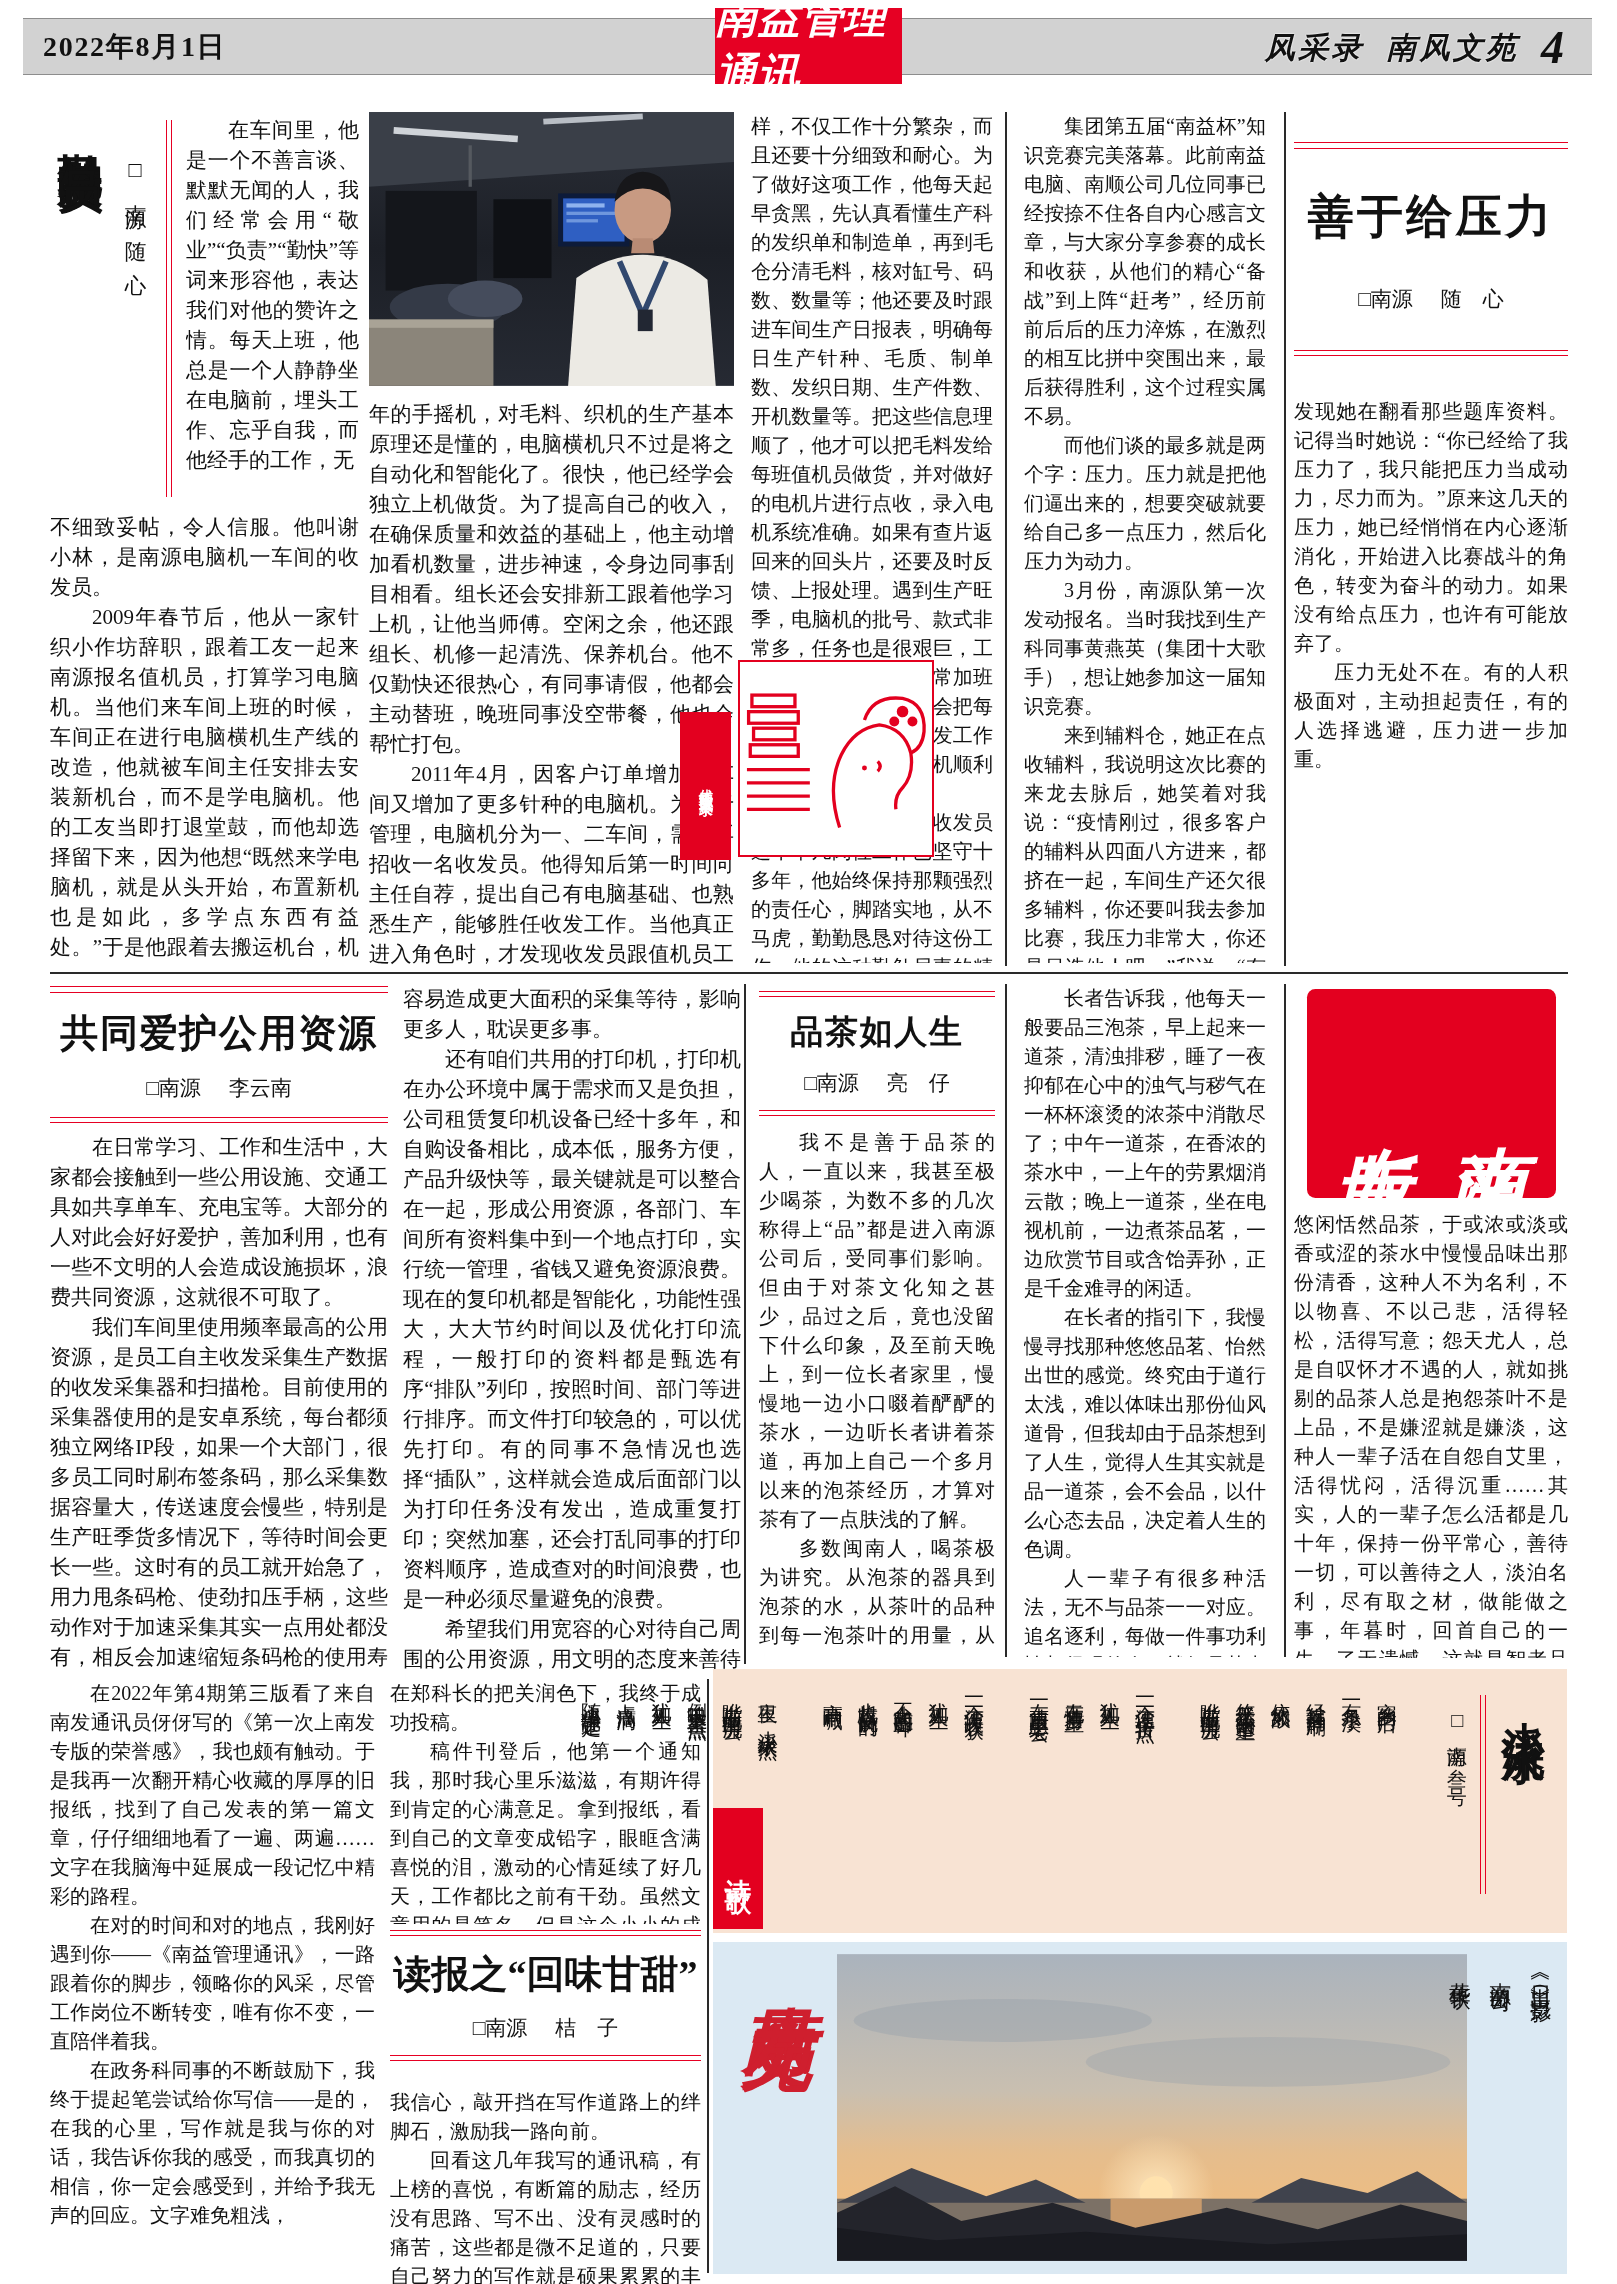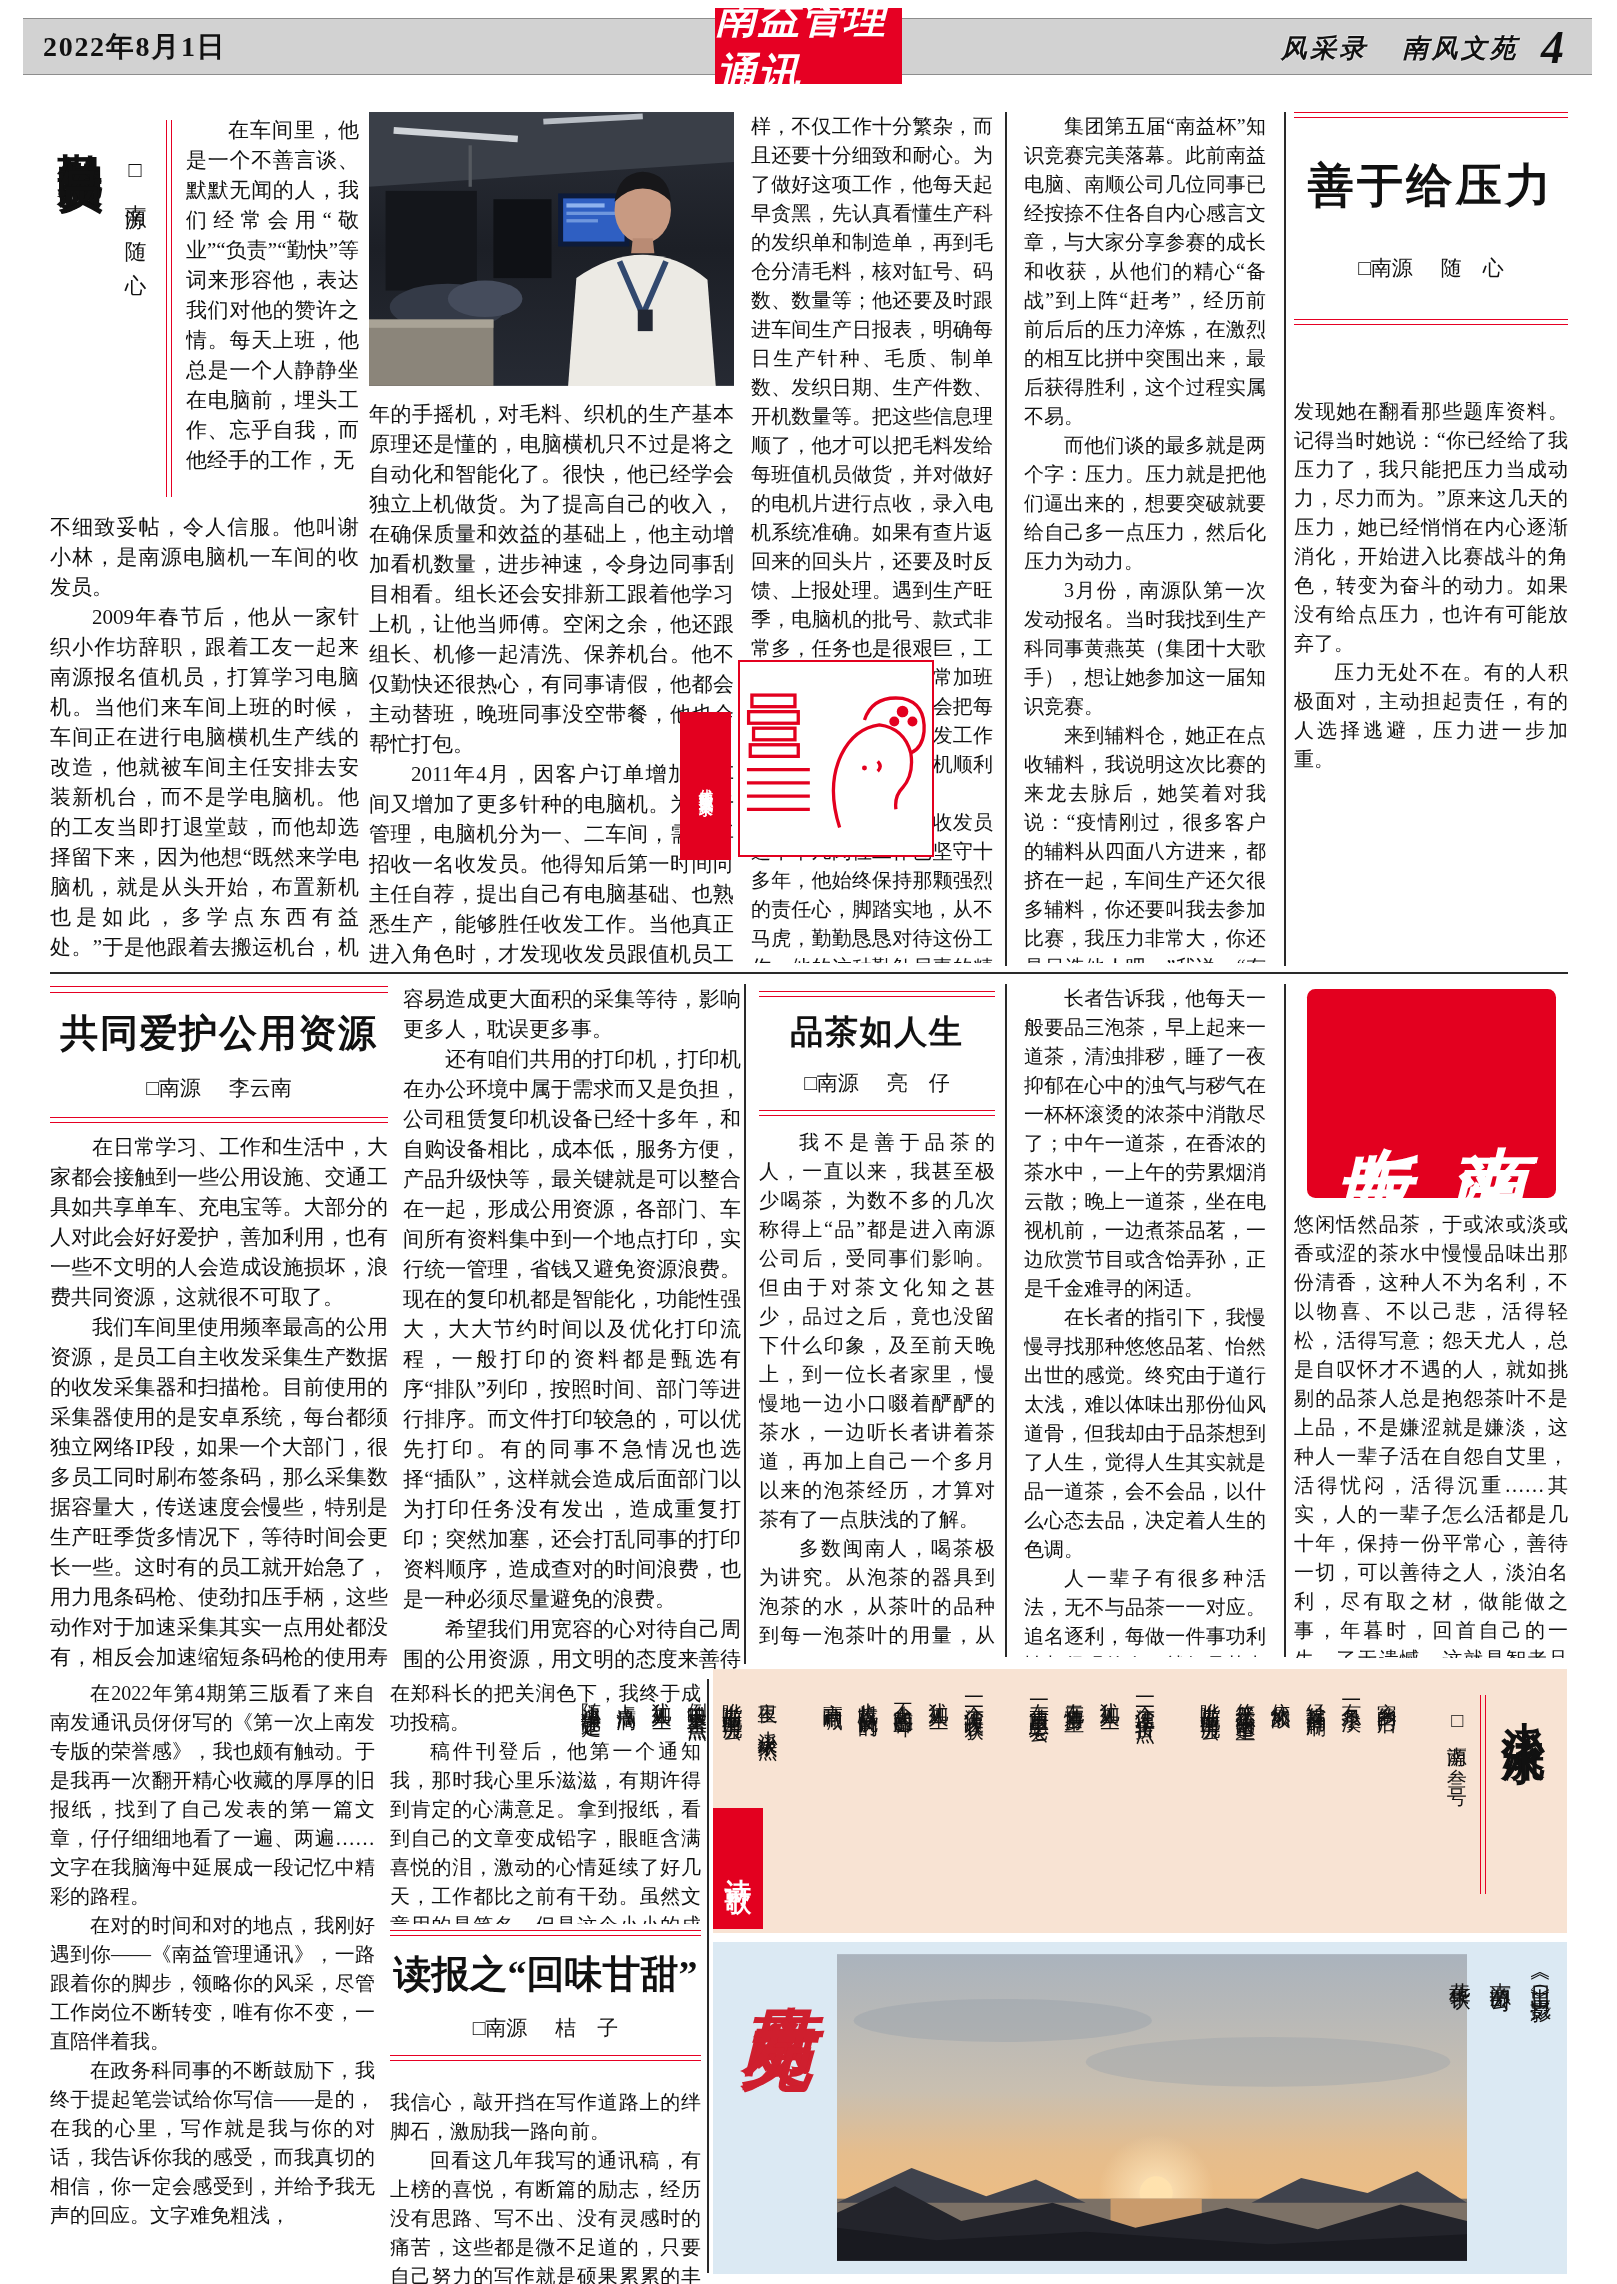--- a/index.html
+++ b/index.html
@@ -3,22 +3,22 @@
 <meta charset="utf-8">
 <style>
   html,body{margin:0;padding:0;background:#6f6f6f;}
   .page{position:relative;width:1617px;height:2284px;margin:0 auto;background:#ffffff;
         font-family:"Liberation Serif","DejaVu Serif",serif;color:#111;overflow:hidden;}
   
   .hdr-bar{position:absolute;left:23px;top:18px;width:1569px;height:55px;background:#d2d2d2;
            border-top:0.8px solid #8d8d8d;border-bottom:0.8px solid #8d8d8d;}
   .hdr-date{position:absolute;left:43px;top:28px;font-size:28px;font-weight:bold;letter-spacing:1.7px;text-align:right;}
   .hdr-right{position:absolute;right:53px;top:25px;display:flex;align-items:center;gap:21.6px;}
-  .hdr-section{font-size:26px;font-weight:bold;font-style:italic;letter-spacing:3.3px;
-               text-shadow:0 0 1.7px #fff,0 0 1.7px #fff;margin-left:12px;}
+  .hdr-section{font-size:30px;font-weight:bold;font-style:italic;letter-spacing:3.3px;
+               text-shadow:0 0 1.7px #fff,0 0 1.7px #fff;}
   .hdr-page{font-size:46px;font-weight:bold;font-style:italic;line-height:1;}
   .masthead{position:absolute;left:715px;top:8.3px;width:187px;height:76px;background:#e60023;
             display:flex;align-items:center;justify-content:center;}
   .masthead span{color:#fff;font-size:42px;font-weight:bold;font-style:italic;letter-spacing:0.8px;}
   
   .vt{writing-mode:vertical-rl;}
   .bodytx{font-size:21px;line-height:30px;text-align:justify;overflow:hidden;}
   .bodytx p{margin:0;text-indent:2em;}
   .bodytx p.noind{text-indent:0;}
   .sm{font-size:20px;line-height:29px;}
@@ -161,21 +161,21 @@
 
   <div class="bodytx sm abs" style="left:1024px;top:112px;width:242px;height:851px;">
     <p>集团第五届“南益杯”知识竞赛完美落幕。此前南益电脑、南顺公司几位同事已经按捺不住各自内心感言文章，与大家分享参赛的成长和收获，从他们的精心“备战”到上阵“赶考”，经历前前后后的压力淬炼，在激烈的相互比拼中突围出来，最后获得胜利，这个过程实属不易。</p>
     <p>而他们谈的最多就是两个字：压力。压力就是把他们逼出来的，想要突破就要给自己多一点压力，然后化压力为动力。</p>
     <p>3月份，南源队第一次发动报名。当时我找到生产科同事黄燕英（集团十大歌手），想让她参加这一届知识竞赛。</p>
     <p>来到辅料仓，她正在点收辅料，我说明这次比赛的来龙去脉后，她笑着对我说：“疫情刚过，很多客户的辅料从四面八方进来，都挤在一起，车间生产还欠很多辅料，你还要叫我去参加比赛，我压力非常大，你还是另选他人吧。”我说：“有压力才有动力啊，你抽空看一下知识竞赛题库，相信你没问题的。”</p>
 
   </div>
 
   <div class="abs" style="left:1294px;top:112px;width:274px;height:854px;">
-    <div class="titlebox" style="height:274px;gap:37px;">
+    <div class="titlebox" style="height:274px;justify-content:center;gap:37px;">
       <div class="dhr"></div>
       <div class="t" style="font-size:46px;letter-spacing:3.3px;">善于给压力</div>
       <div class="byline">
         <span>□南源</span>
         <span>随　心</span>
       </div>
       <div class="dhr"></div>
     </div>
     <div class="bodytx sm" style="height:572px;margin-top:11px;">
       <p class="noind">发现她在翻看那些题库资料。记得当时她说：“你已经给了我压力了，我只能把压力当成动力，尽力而为。”原来这几天的压力，她已经悄悄在内心逐渐消化，开始进入比赛战斗的角色，转变为奋斗的动力。如果没有给点压力，也许有可能放弃了。</p>

